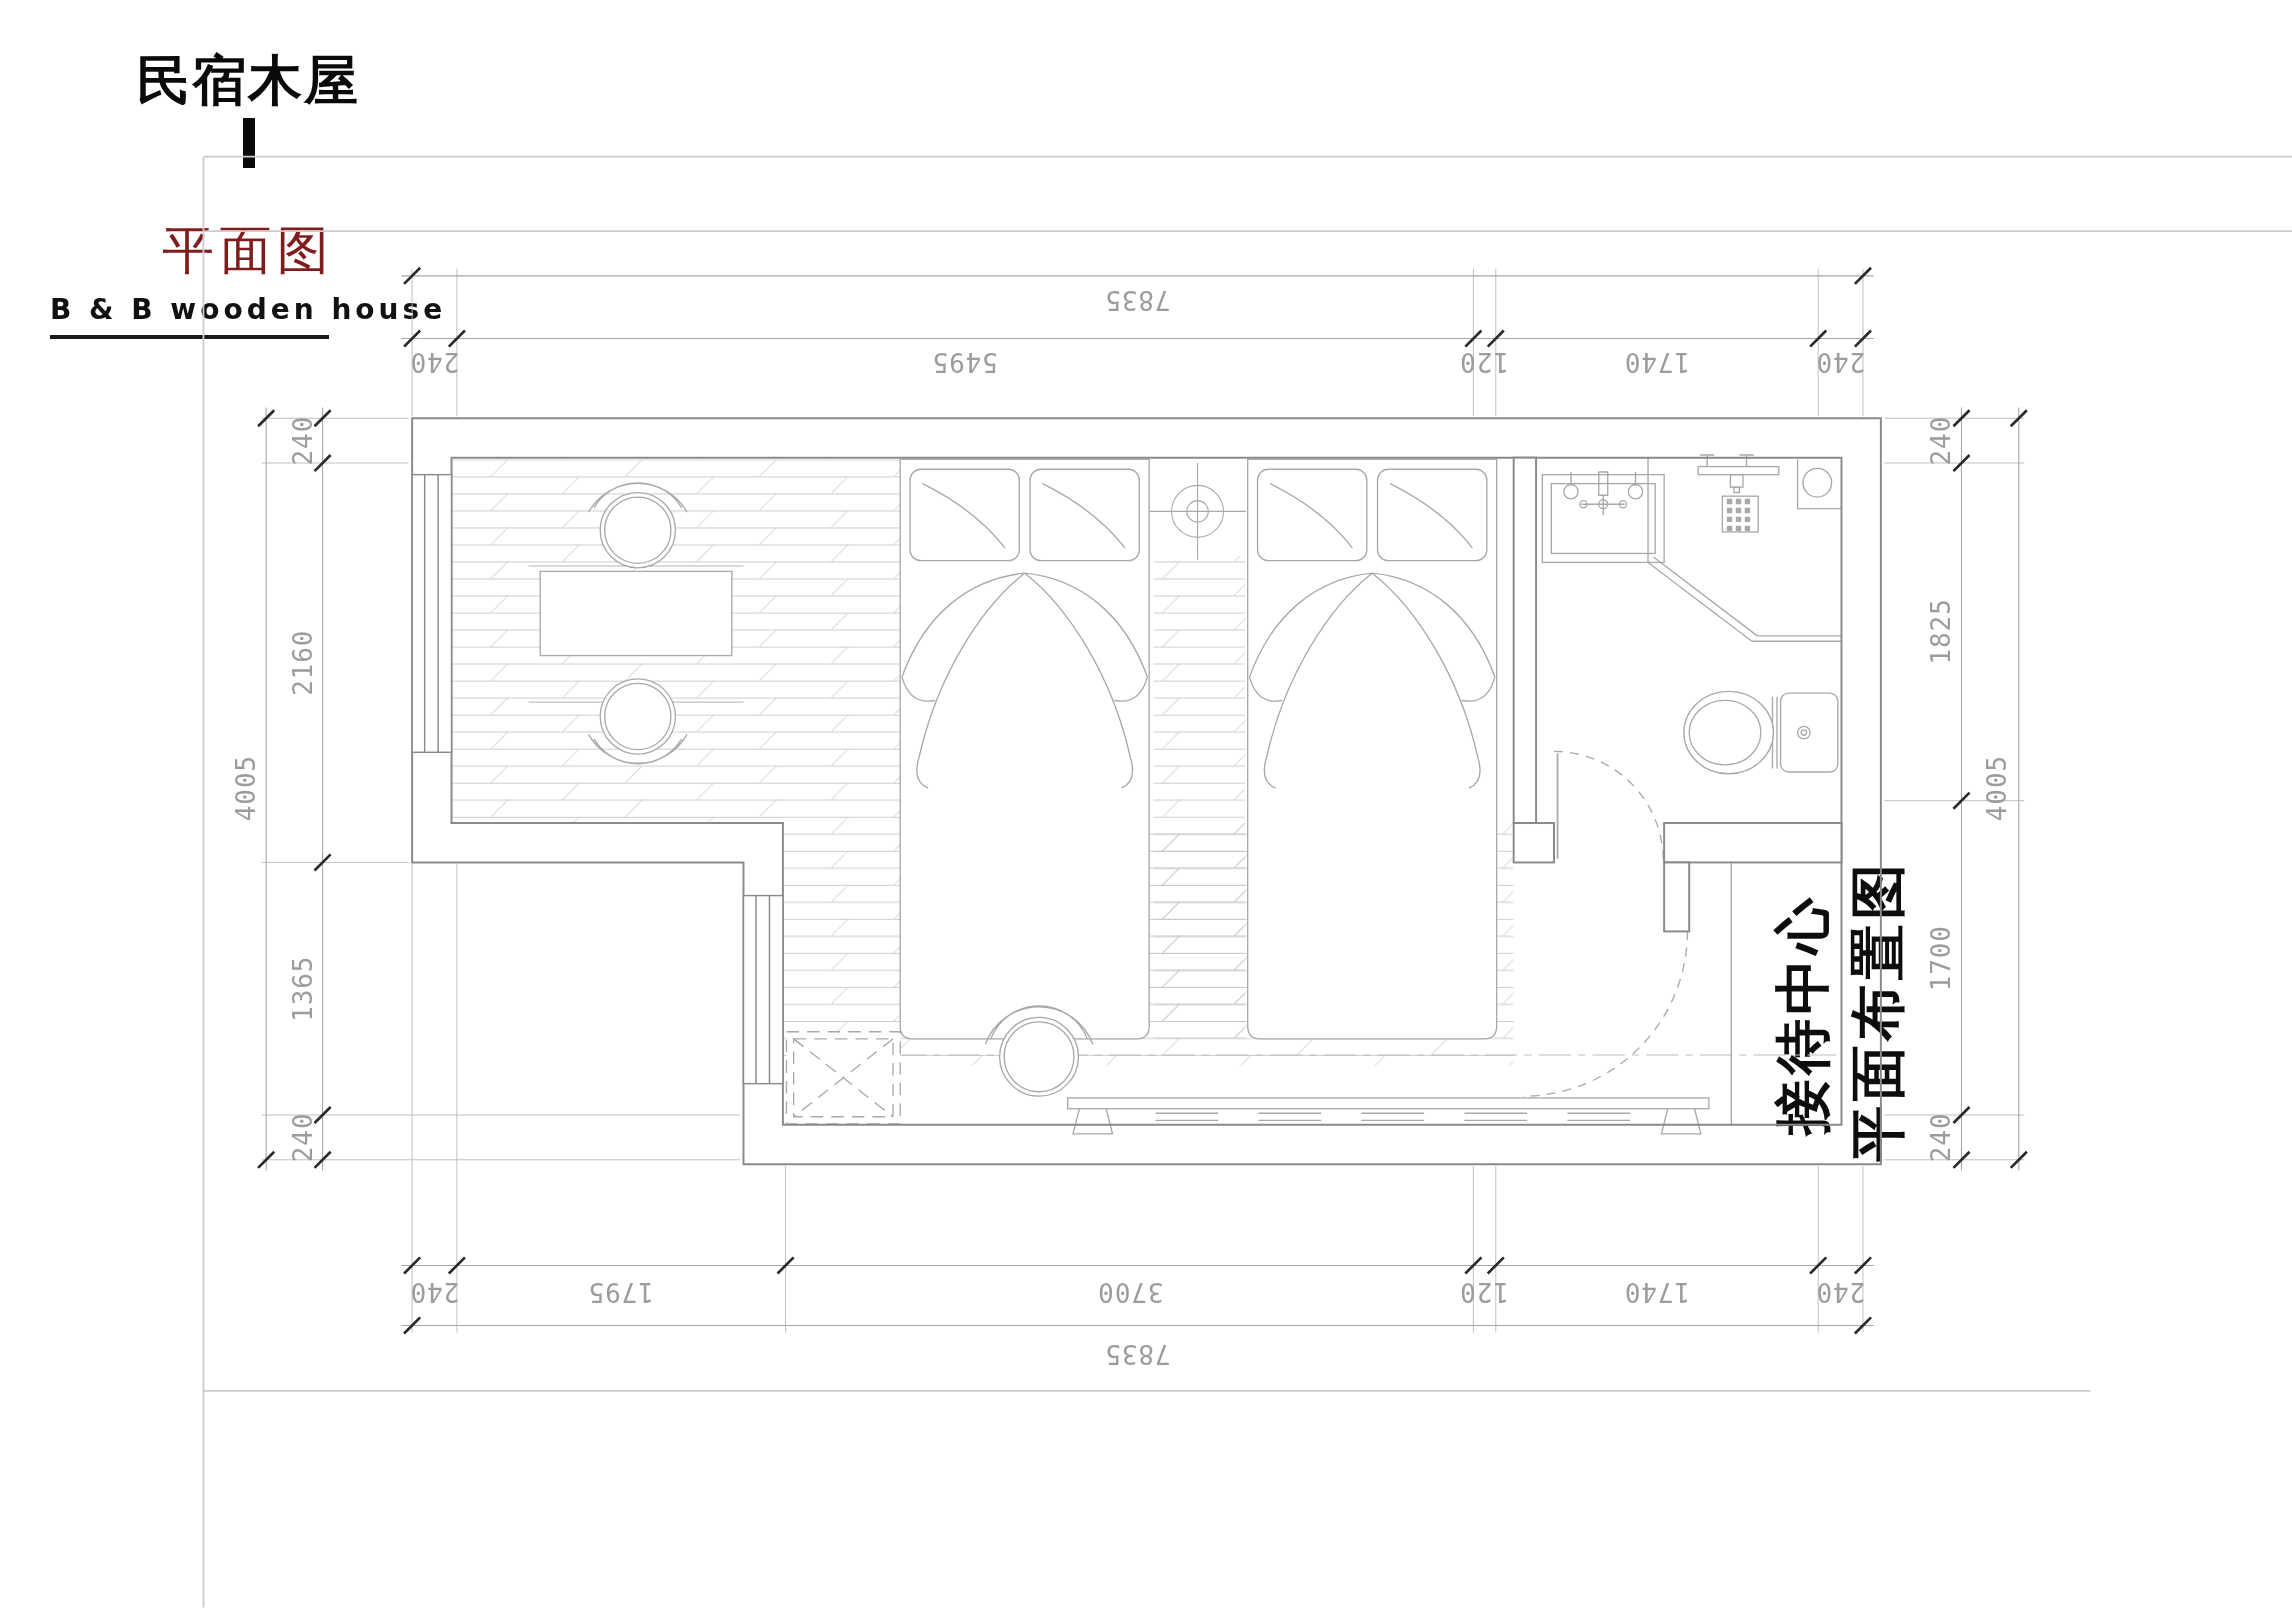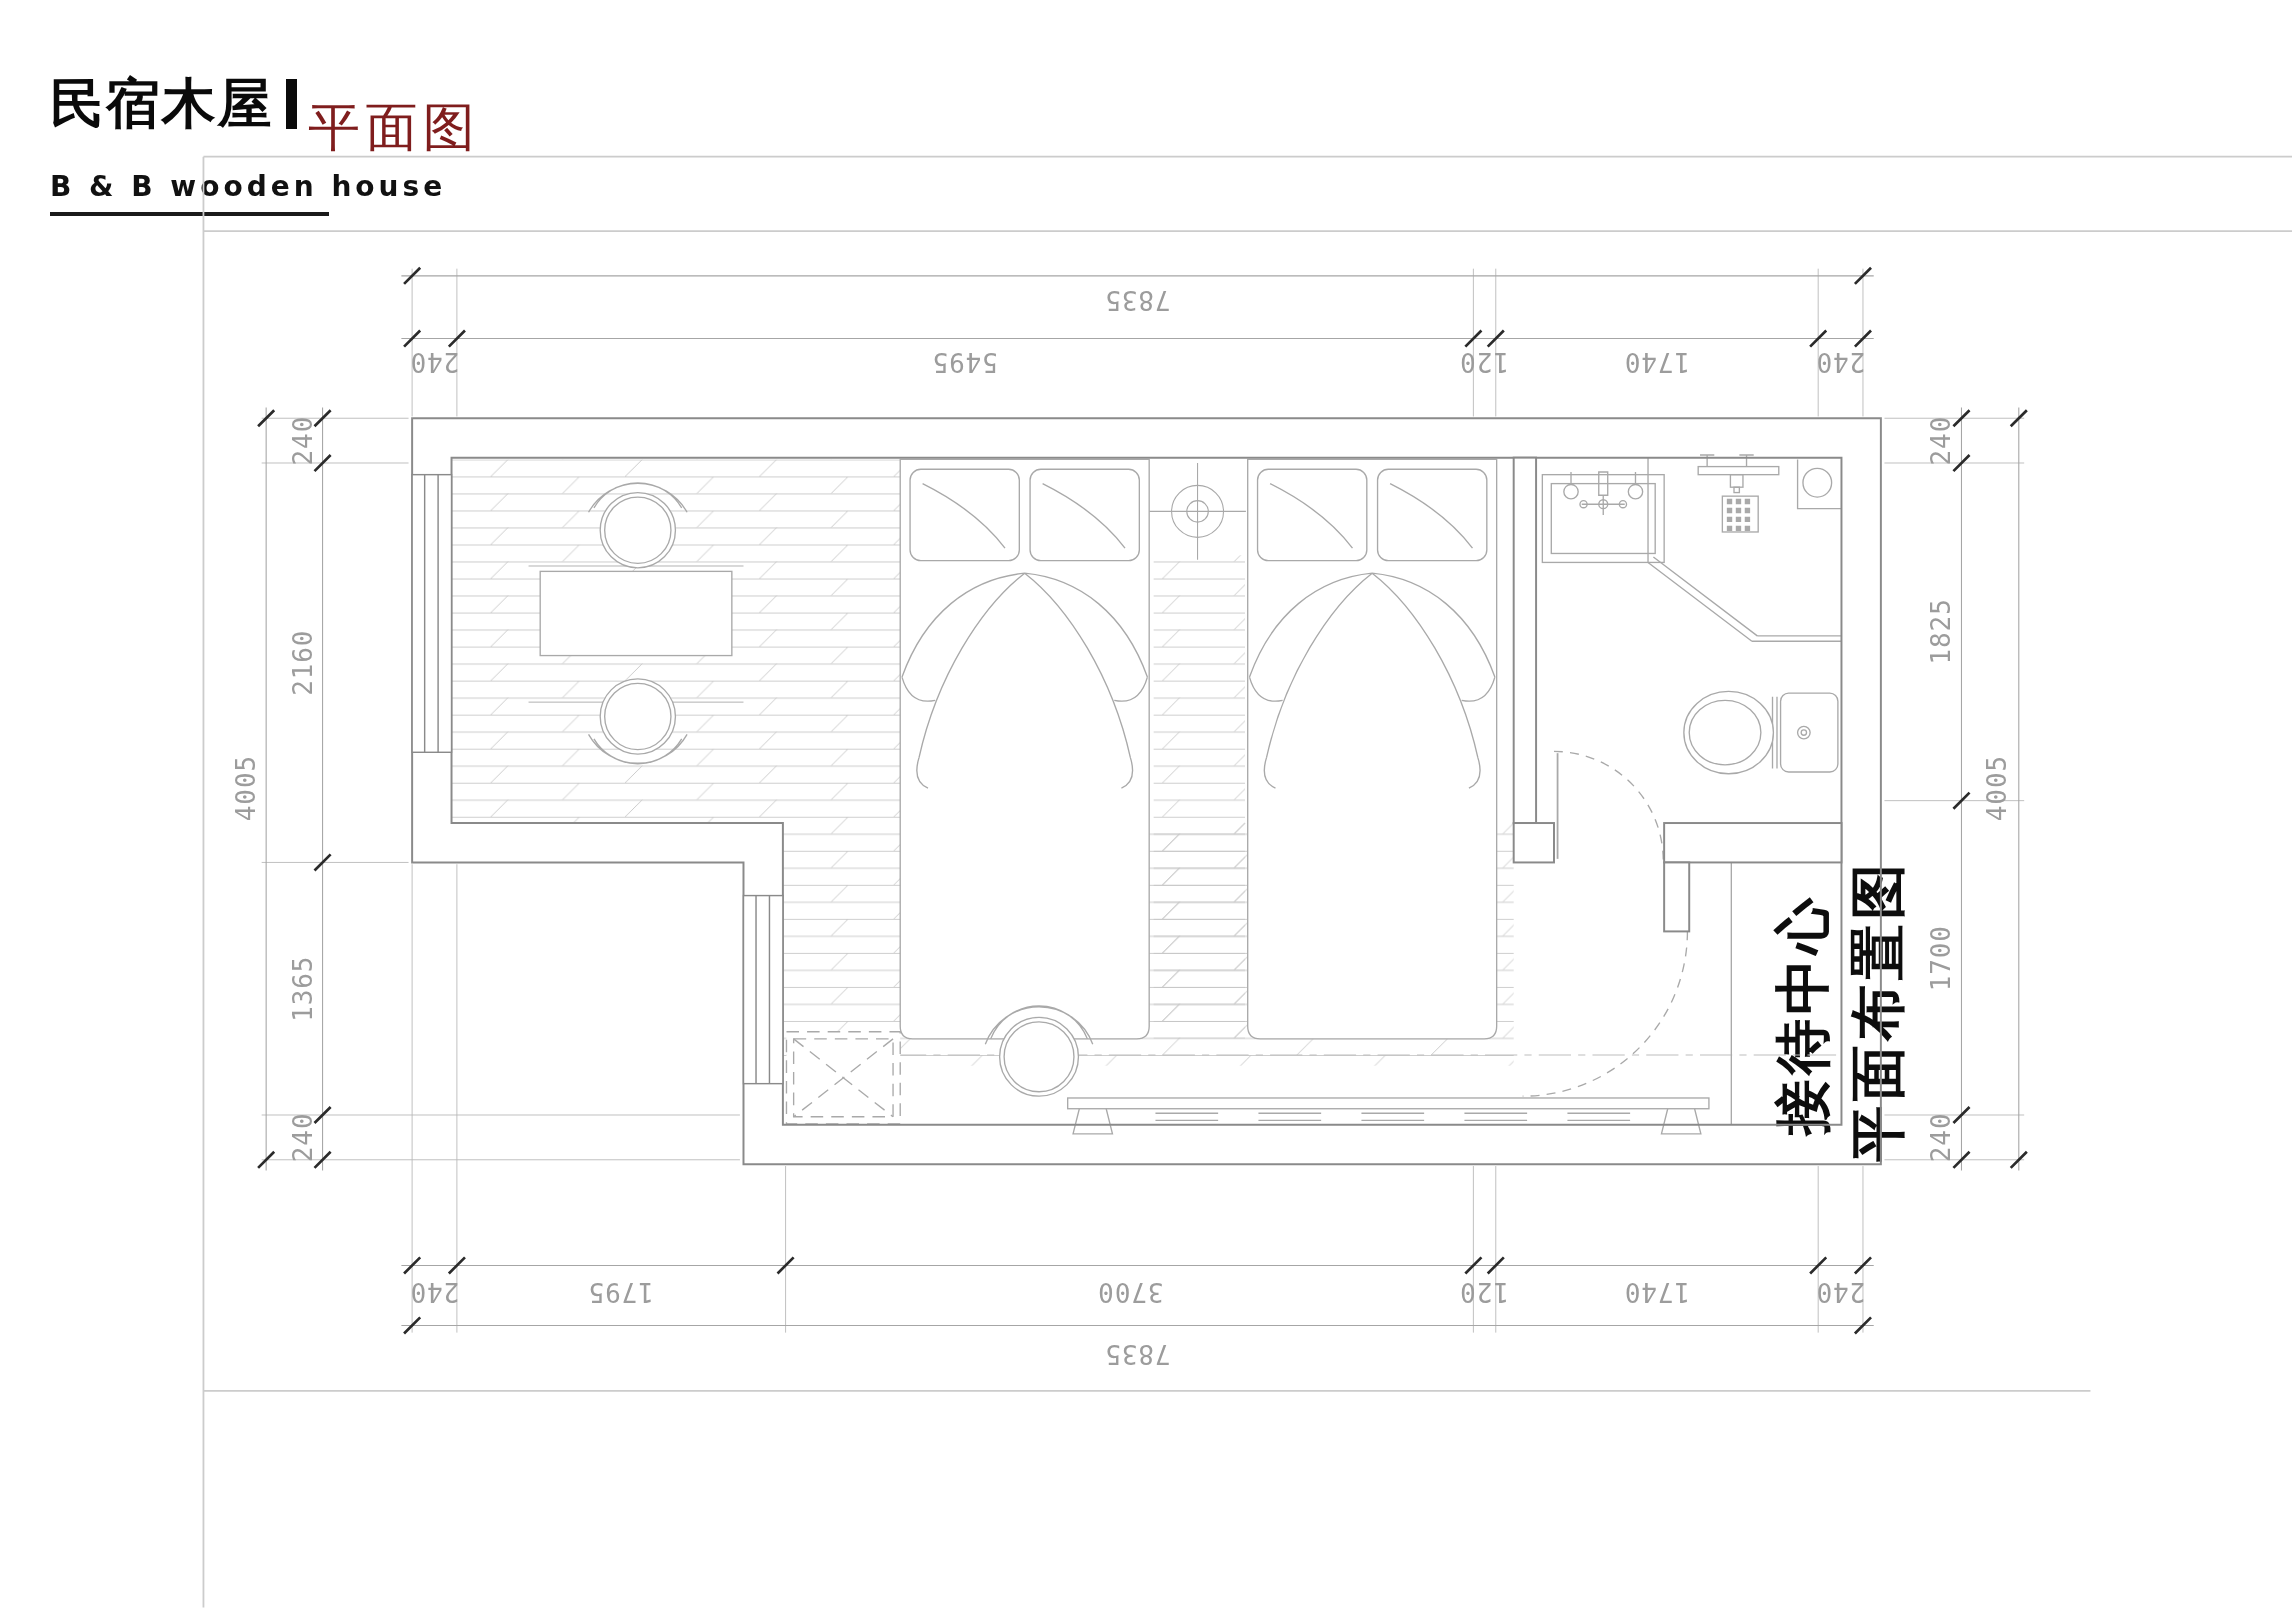--- a/index.html
+++ b/index.html
@@ -1,20 +1,20 @@
 <!DOCTYPE html>
 <html style="font-size:14.3px"><head>
 <meta charset="utf-8">
 <style>
   html,body{margin:0;padding:0;background:#fff;}
   .canvas{position:relative;width:2293px;height:1621px;background:#fff;overflow:hidden;
           font-family:"Liberation Sans",sans-serif;}
   
   .hdr{position:absolute;left:50px;top:45px;}
-  .hdr-row{display:flex;align-items:center;}
+  .hdr-row{display:flex;align-items:center;flex-direction:column;}
   .hdr-cn{font-size:54px;font-weight:bold;color:#0a0a0a;letter-spacing:1.8px;
           font-family:"DejaVu Sans",sans-serif;}
   .hdr-bar{width:11.6px;height:50px;background:#0a0a0a;margin:0 10.7px 0 12.5px;}
   .hdr-sub{font-size:52px;font-weight:400;color:#7f1d1d;letter-spacing:5.4px;
            font-family:"DejaVu Serif","Liberation Serif",serif;margin-top:48px;}
   .hdr-en{font-size:28px;font-weight:bold;color:#111;letter-spacing:4px;margin-top:7.2px;
           font-family:"DejaVu Sans",sans-serif;}
   .hdr-underline{width:279px;height:3.6px;background:#1a1a1a;margin-top:9px;}
   
   .anno{position:absolute;width:358px;height:63px;text-align:center;

